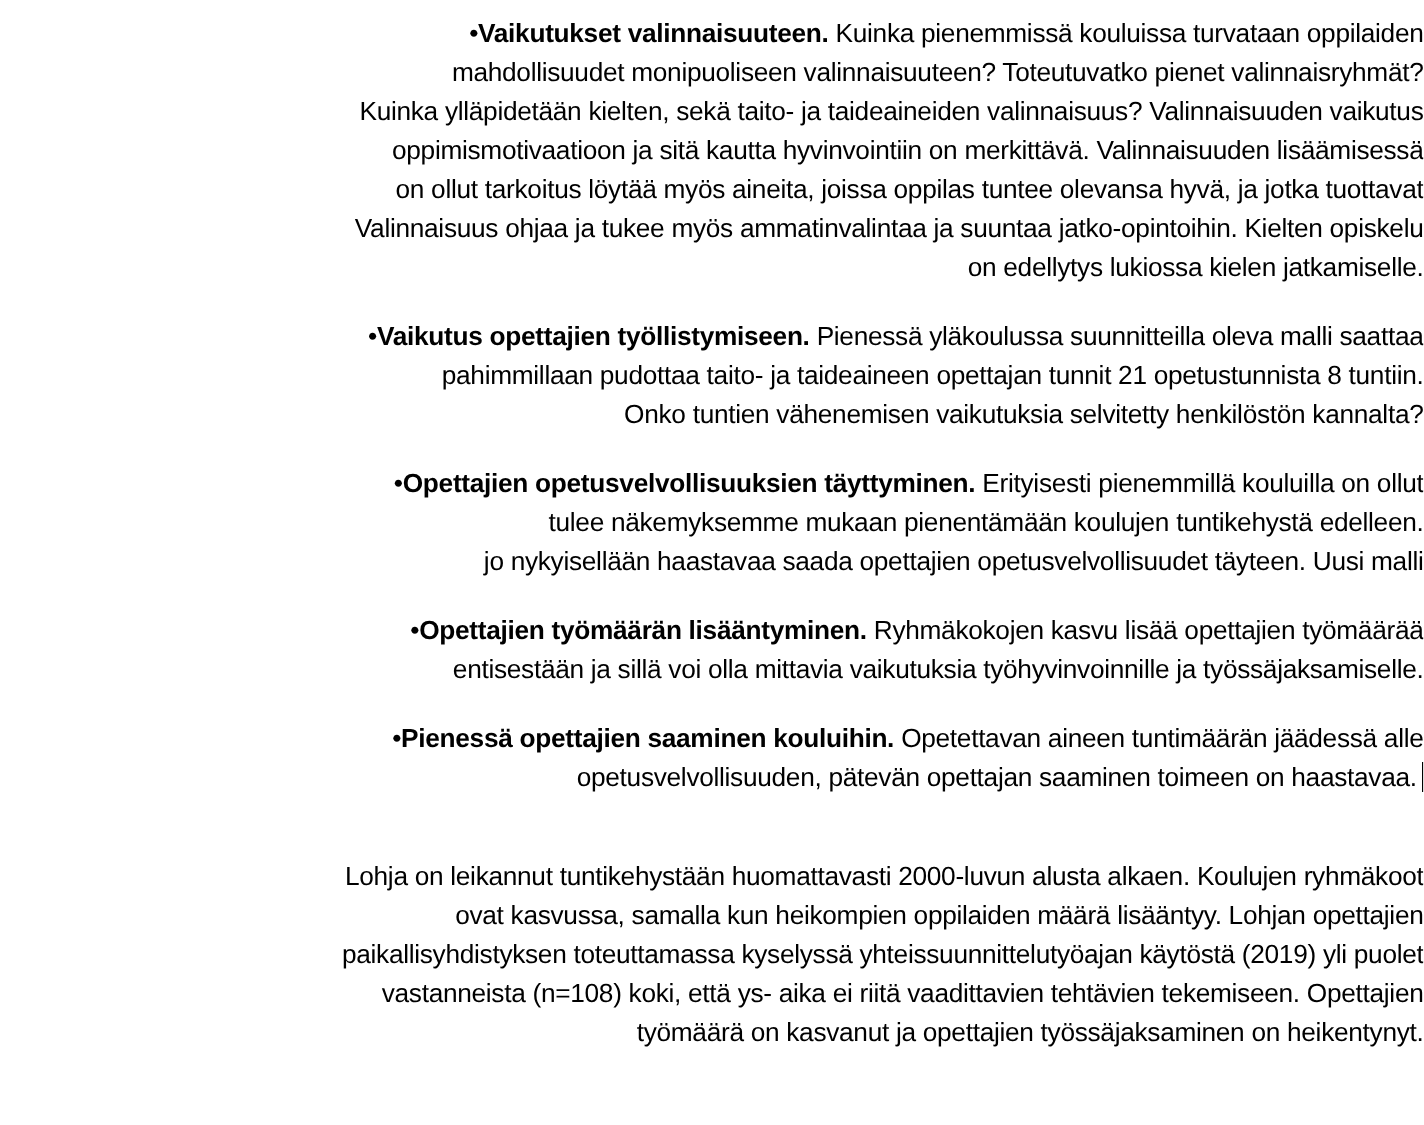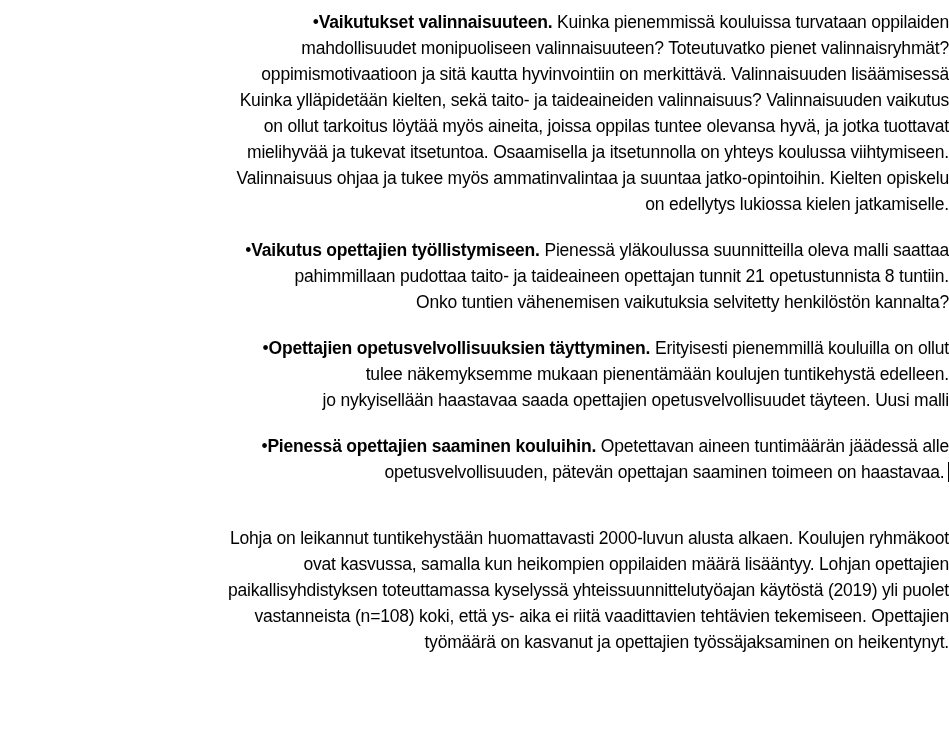--- a/index.html
+++ b/index.html
@@ -49,40 +49,43 @@
   }
 </style>
 </head>
 <body>
 
 <div class="page">
 
   <div class="bullet-para">
     <div class="line"><span class="bullet-glyph">•</span><span class="bullet-title">Vaikutukset valinnaisuuteen.</span> <span>Kuinka pienemmissä kouluissa turvataan oppilaiden</span></div>
     <div class="line">mahdollisuudet monipuoliseen valinnaisuuteen? Toteutuvatko pienet valinnaisryhmät?</div>
+    <div class="line">Kuinka ylläpidetään kielten, sekä taito- ja taideaineiden valinnaisuus? Valinnaisuuden vaikutus</div>
     <div class="line">oppimismotivaatioon ja sitä kautta hyvinvointiin on merkittävä. Valinnaisuuden lisäämisessä</div>
-    <div class="line">Kuinka ylläpidetään kielten, sekä taito- ja taideaineiden valinnaisuus? Valinnaisuuden vaikutus</div>
     <div class="line">on ollut tarkoitus löytää myös aineita, joissa oppilas tuntee olevansa hyvä, ja jotka tuottavat</div>
-    <div class="line">mielihyvää ja tukevat itsetuntoa. Osaamisella ja itsetunnolla on yhteys koulussa viihtymiseen.</div>
     <div class="line">Valinnaisuus ohjaa ja tukee myös ammatinvalintaa ja suuntaa jatko-opintoihin. Kielten opiskelu</div>
     <div class="line">on edellytys lukiossa kielen jatkamiselle.</div>
   </div>
 
   <div class="bullet-para">
     <div class="line"><span class="bullet-glyph">•</span><span class="bullet-title">Vaikutus opettajien työllistymiseen.</span> <span>Pienessä yläkoulussa suunnitteilla oleva malli saattaa</span></div>
     <div class="line">pahimmillaan pudottaa taito- ja taideaineen opettajan tunnit 21 opetustunnista 8 tuntiin.</div>
     <div class="line">Onko tuntien vähenemisen vaikutuksia selvitetty henkilöstön kannalta?</div>
   </div>
 
   <div class="bullet-para">
     <div class="line"><span class="bullet-glyph">•</span><span class="bullet-title">Opettajien opetusvelvollisuuksien täyttyminen.</span> <span>Erityisesti pienemmillä kouluilla on ollut</span></div>
     <div class="line">tulee näkemyksemme mukaan pienentämään koulujen tuntikehystä edelleen.</div>
     <div class="line">jo nykyisellään haastavaa saada opettajien opetusvelvollisuudet täyteen. Uusi malli</div>
   </div>
 
+  <div class="bullet-para">
+    <div class="line"><span class="bullet-glyph">•</span><span class="bullet-title">Opettajien työmäärän lisääntyminen.</span> <span>Ryhmäkokojen kasvu lisää opettajien työmäärää</span></div>
+    <div class="line">entisestään ja sillä voi olla mittavia vaikutuksia työhyvinvoinnille ja työssäjaksamiselle.</div>
+  </div>
 
   <div class="bullet-para">
     <div class="line"><span class="bullet-glyph">•</span><span class="bullet-title">Pienessä opettajien saaminen kouluihin.</span> <span>Opetettavan aineen tuntimäärän jäädessä alle</span></div>
     <div class="line"><span>opetusvelvollisuuden, pätevän opettajan saaminen toimeen on haastavaa.</span><span class="caret"></span></div>
   </div>
 
   <div class="closing-para">
     <div class="line">Lohja on leikannut tuntikehystään huomattavasti 2000-luvun alusta alkaen. Koulujen ryhmäkoot</div>
     <div class="line">ovat kasvussa, samalla kun heikompien oppilaiden määrä lisääntyy. Lohjan opettajien</div>
     <div class="line">paikallisyhdistyksen toteuttamassa kyselyssä yhteissuunnittelutyöajan käytöstä (2019) yli puolet</div>

